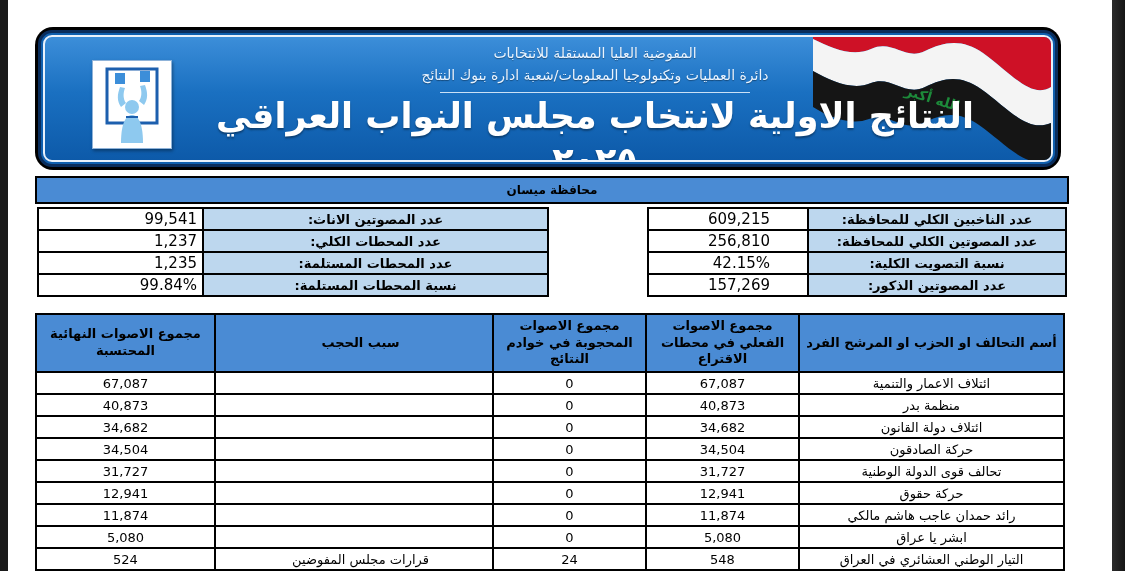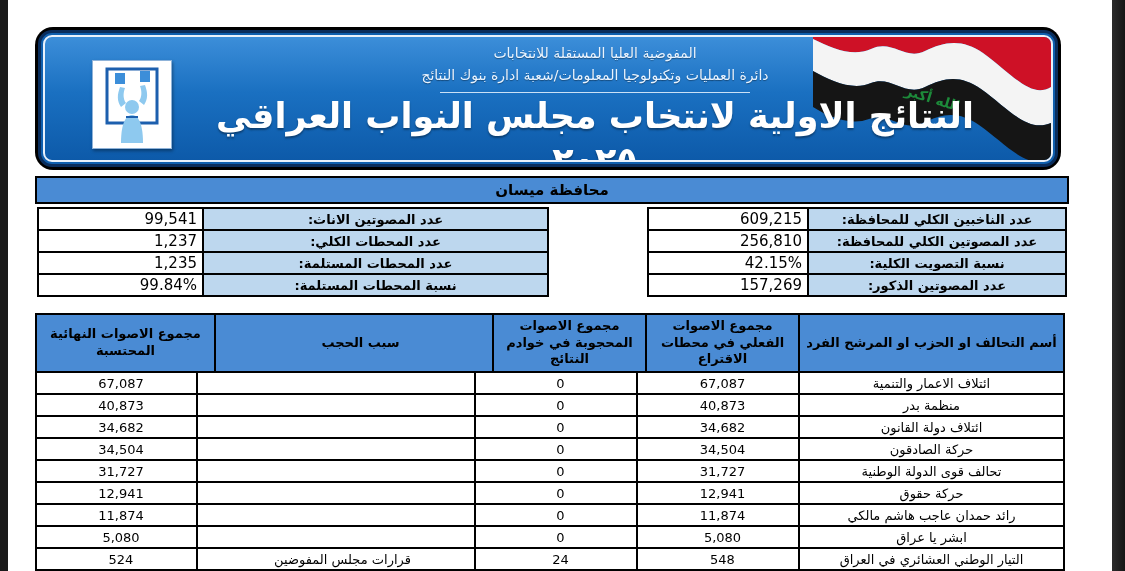--- a/index.html
+++ b/index.html
@@ -23,51 +23,51 @@
   .banner-text{position:absolute;left:160px;right:66px;top:6px;text-align:center;color:#fff;direction:rtl;}
   .org-line{font-size:14px;line-height:1.55;color:#eaf4ff;text-shadow:0 1px 1px rgba(0,0,0,.35);}
   .org-sep{width:310px;margin:6px auto 2px;border-top:1px solid rgba(235,245,255,.85);}
   .banner-title{font-size:35px;font-weight:bold;line-height:1.25;color:#ffffff;
     text-shadow:0 2px 2px rgba(0,0,0,.35);}
   .flag{position:absolute;right:0;top:0;width:238px;height:140px;}
 
   
   .province-bar{position:absolute;left:35px;top:176px;width:1030px;height:24px;box-sizing:content-box;
     background:#4a8bd4;border:2px solid #000;display:flex;align-items:center;justify-content:center;
-    font-size:15px;font-weight:bold;color:#000;direction:rtl;}
+    font-size:12px;font-weight:bold;color:#000;direction:rtl;}
 
   
   .sum-table{position:absolute;top:207px;direction:rtl;border:2px solid #000;background:#fff;}
   .sum-left{left:37px;width:508px;}
   .sum-right{left:647px;width:416px;}
   .sum-row{display:flex;height:20px;}
   .sum-row + .sum-row{border-top:2px solid #000;}
   .sum-label{background:#bdd7ee;border-left:2px solid #000;display:flex;align-items:center;justify-content:center;
     font-size:13px;font-weight:bold;color:#000;}
   .sum-left .sum-label{width:343px;}
-  .sum-right .sum-label{width:256px;}
+  .sum-right .sum-label{width:256px;margin-left:32px;}
   .sum-value{flex:1;display:flex;align-items:center;justify-content:flex-end;direction:ltr;
     font-size:15px;color:#000;padding-right:5px;box-sizing:border-box;}
 
   
   .results{position:absolute;left:35px;top:313px;width:1030px;box-sizing:border-box;
     border:2px solid #000;direction:rtl;background:#fff;}
   .rt-header{display:flex;height:56px;background:#4a8bd4;}
   .rt-header .c{font-weight:bold;font-size:13px;line-height:1.3;}
   .rt-row{display:flex;height:20px;border-top:2px solid #000;background:#fff;}
   .c{display:flex;align-items:center;justify-content:center;text-align:center;
     font-size:13px;color:#000;box-sizing:border-box;padding:0 3px;}
   .c + .c{border-left:none;}
   .c:not(:first-child){border-right:2px solid #000;}
   .c.name{width:263px;}
   .c.actual{width:153px;}
   .c.withheld{width:153px;}
   .c.reason{width:278px;padding-left:16px;}
   .c.final{flex:1;text-align:center;}
-  .c.num{direction:ltr;margin-left:9px;}
+  .c.num{direction:ltr;}
 </style>
 </head>
 <body>
 
 <div class="edge edge-left"></div>
 <div class="edge edge-right"></div>
 
 <div class="banner-shadow"></div>
 <div class="banner">
   <div class="banner-inner">

